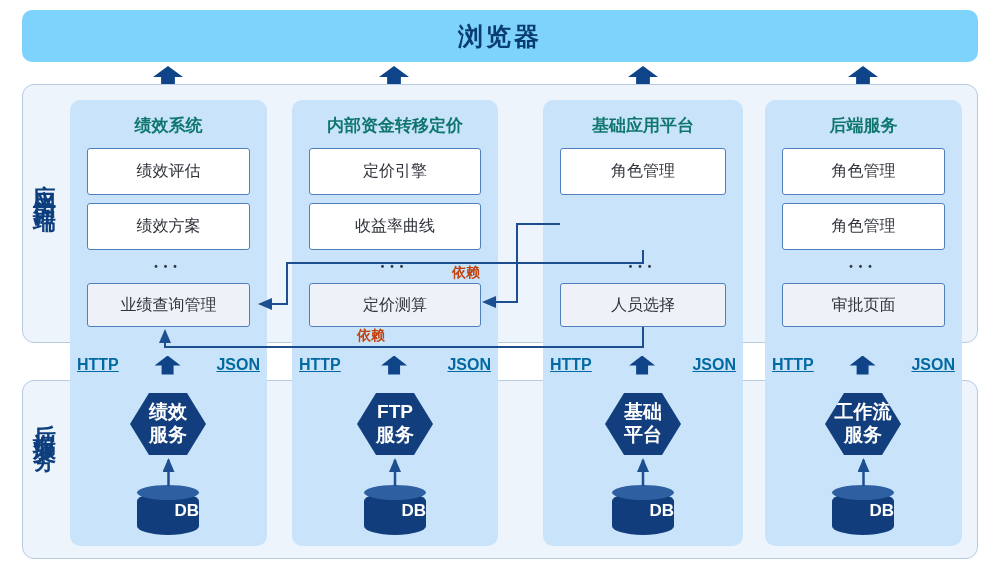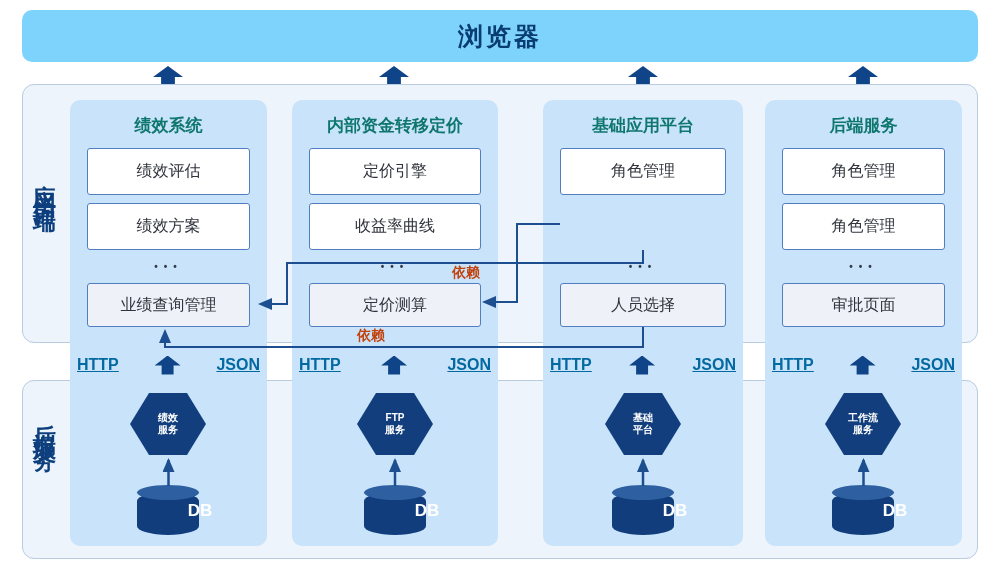--- a/index.html
+++ b/index.html
@@ -39,30 +39,30 @@
     align-items:center;justify-content:space-between;padding:0 7px;box-sizing:border-box;}
   .io-row .lab{font-size:16px;font-weight:bold;color:#0369a1;text-decoration:underline;}
   .pent{width:26px;height:19px;background:#0f4488;
     clip-path:polygon(50% 0%,100% 52%,73% 52%,73% 100%,27% 100%,27% 52%,0% 52%);}
   .pent.big{position:absolute;width:30px;height:21px;top:66px;}
 
   
   .hex{position:absolute;top:293px;width:76px;height:62px;background:#123e7d;
     clip-path:polygon(25% 0%,75% 0%,100% 50%,75% 100%,25% 100%,0% 50%);
     display:flex;flex-direction:column;align-items:center;justify-content:center;
-    color:#ffffff;font-size:10px;font-weight:bold;line-height:1.2;}
+    color:#ffffff;font-size:19px;font-weight:bold;line-height:1.2;}
 
   
   .db{position:absolute;top:385px;width:62px;height:50px;}
   .db .body{position:absolute;left:0;top:7px;width:62px;height:43px;background:#113d7c;
     border-radius:31px/9px;}
   .db .cap{position:absolute;left:0;top:0;width:62px;height:15px;background:#2d5fa1;
     border-radius:50%;}
-  .db .lbl{position:absolute;left:0;top:16px;width:100%;text-align:center;color:#ffffff;
-    font-size:17px;font-weight:bold;padding-left:32px;}
+  .db .lbl{position:absolute;left:0;top:16px;width:100%;text-align:right;color:#ffffff;
+    font-size:17px;font-weight:bold;}
 
   
   .dep{position:absolute;font-size:14px;color:#c2410c;height:16px;line-height:16px;font-weight:bold;}
 
   
   #lines{position:absolute;left:0;top:0;width:1000px;height:582px;pointer-events:none;}
 </style>
 </head>
 <body>
 

